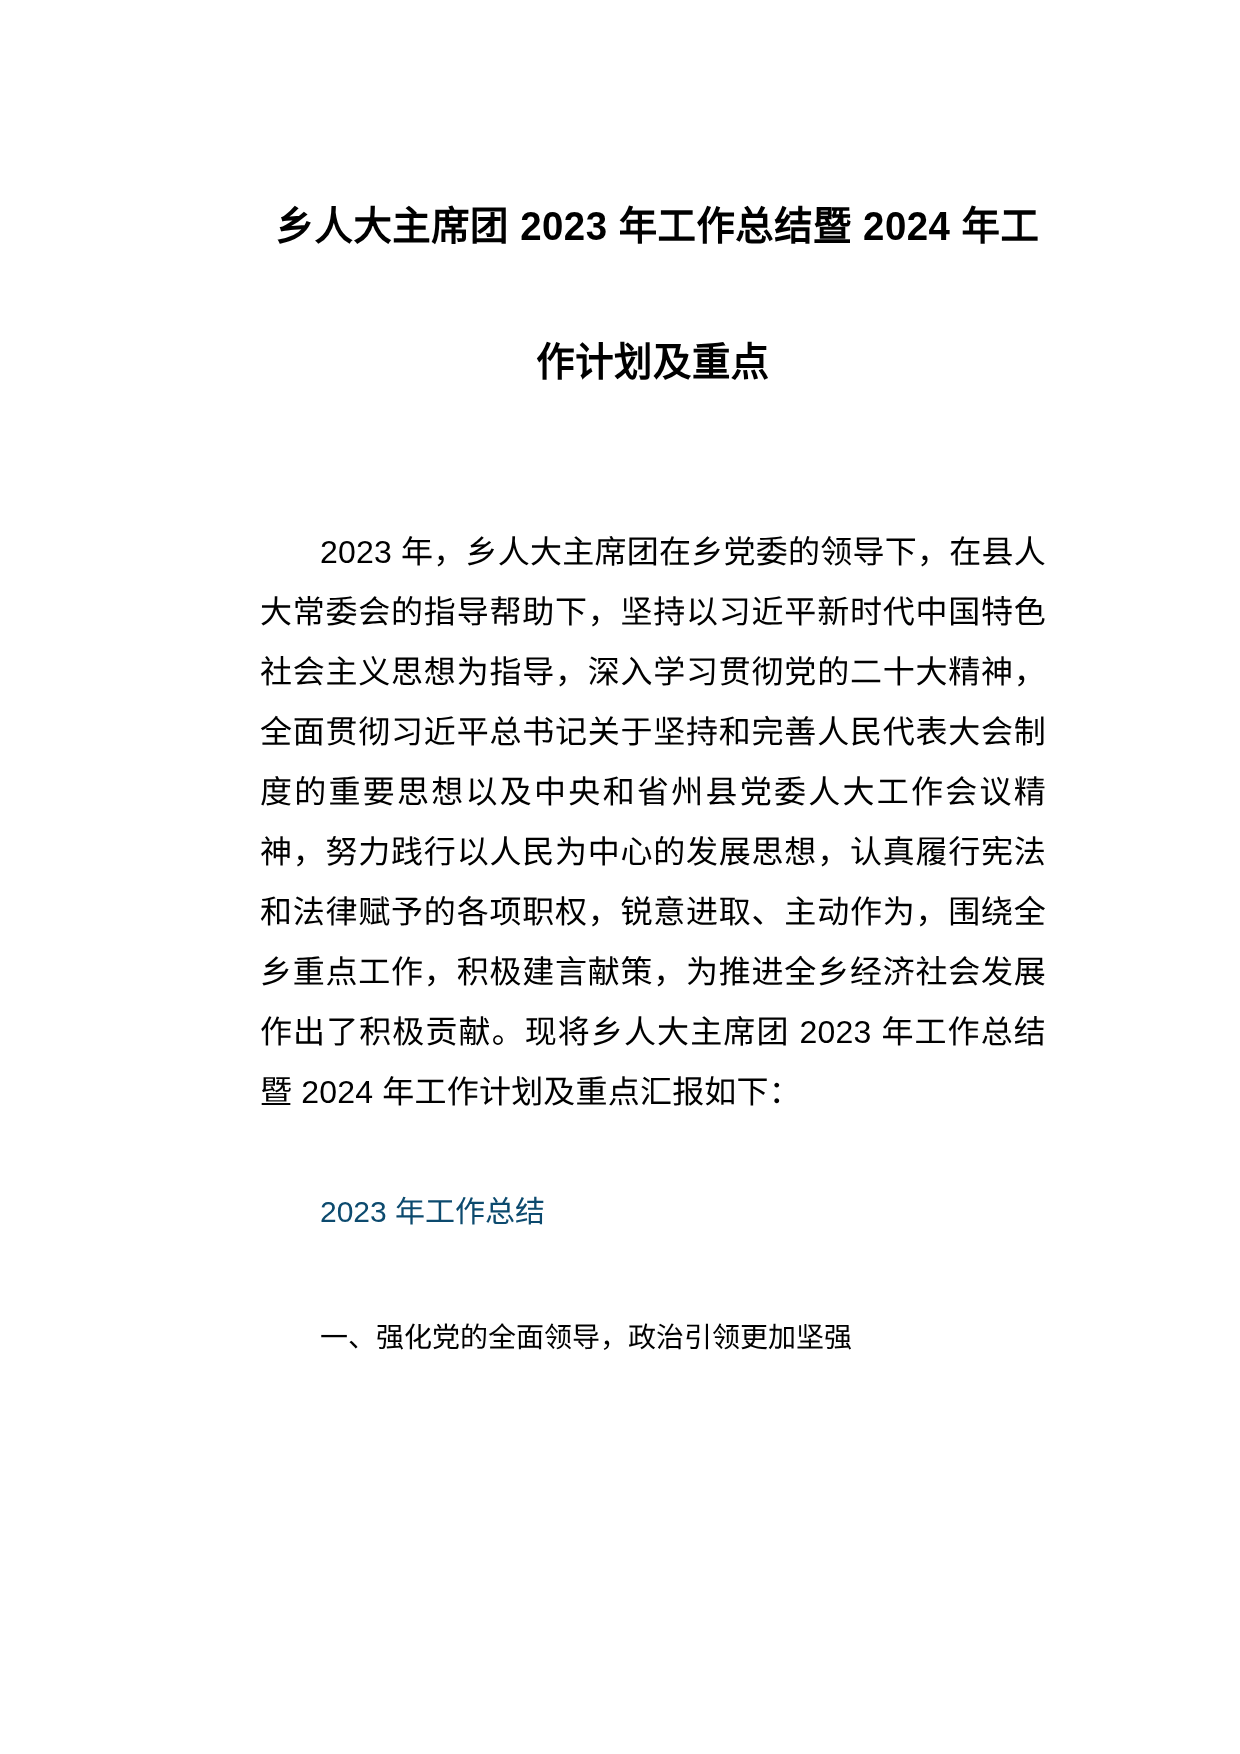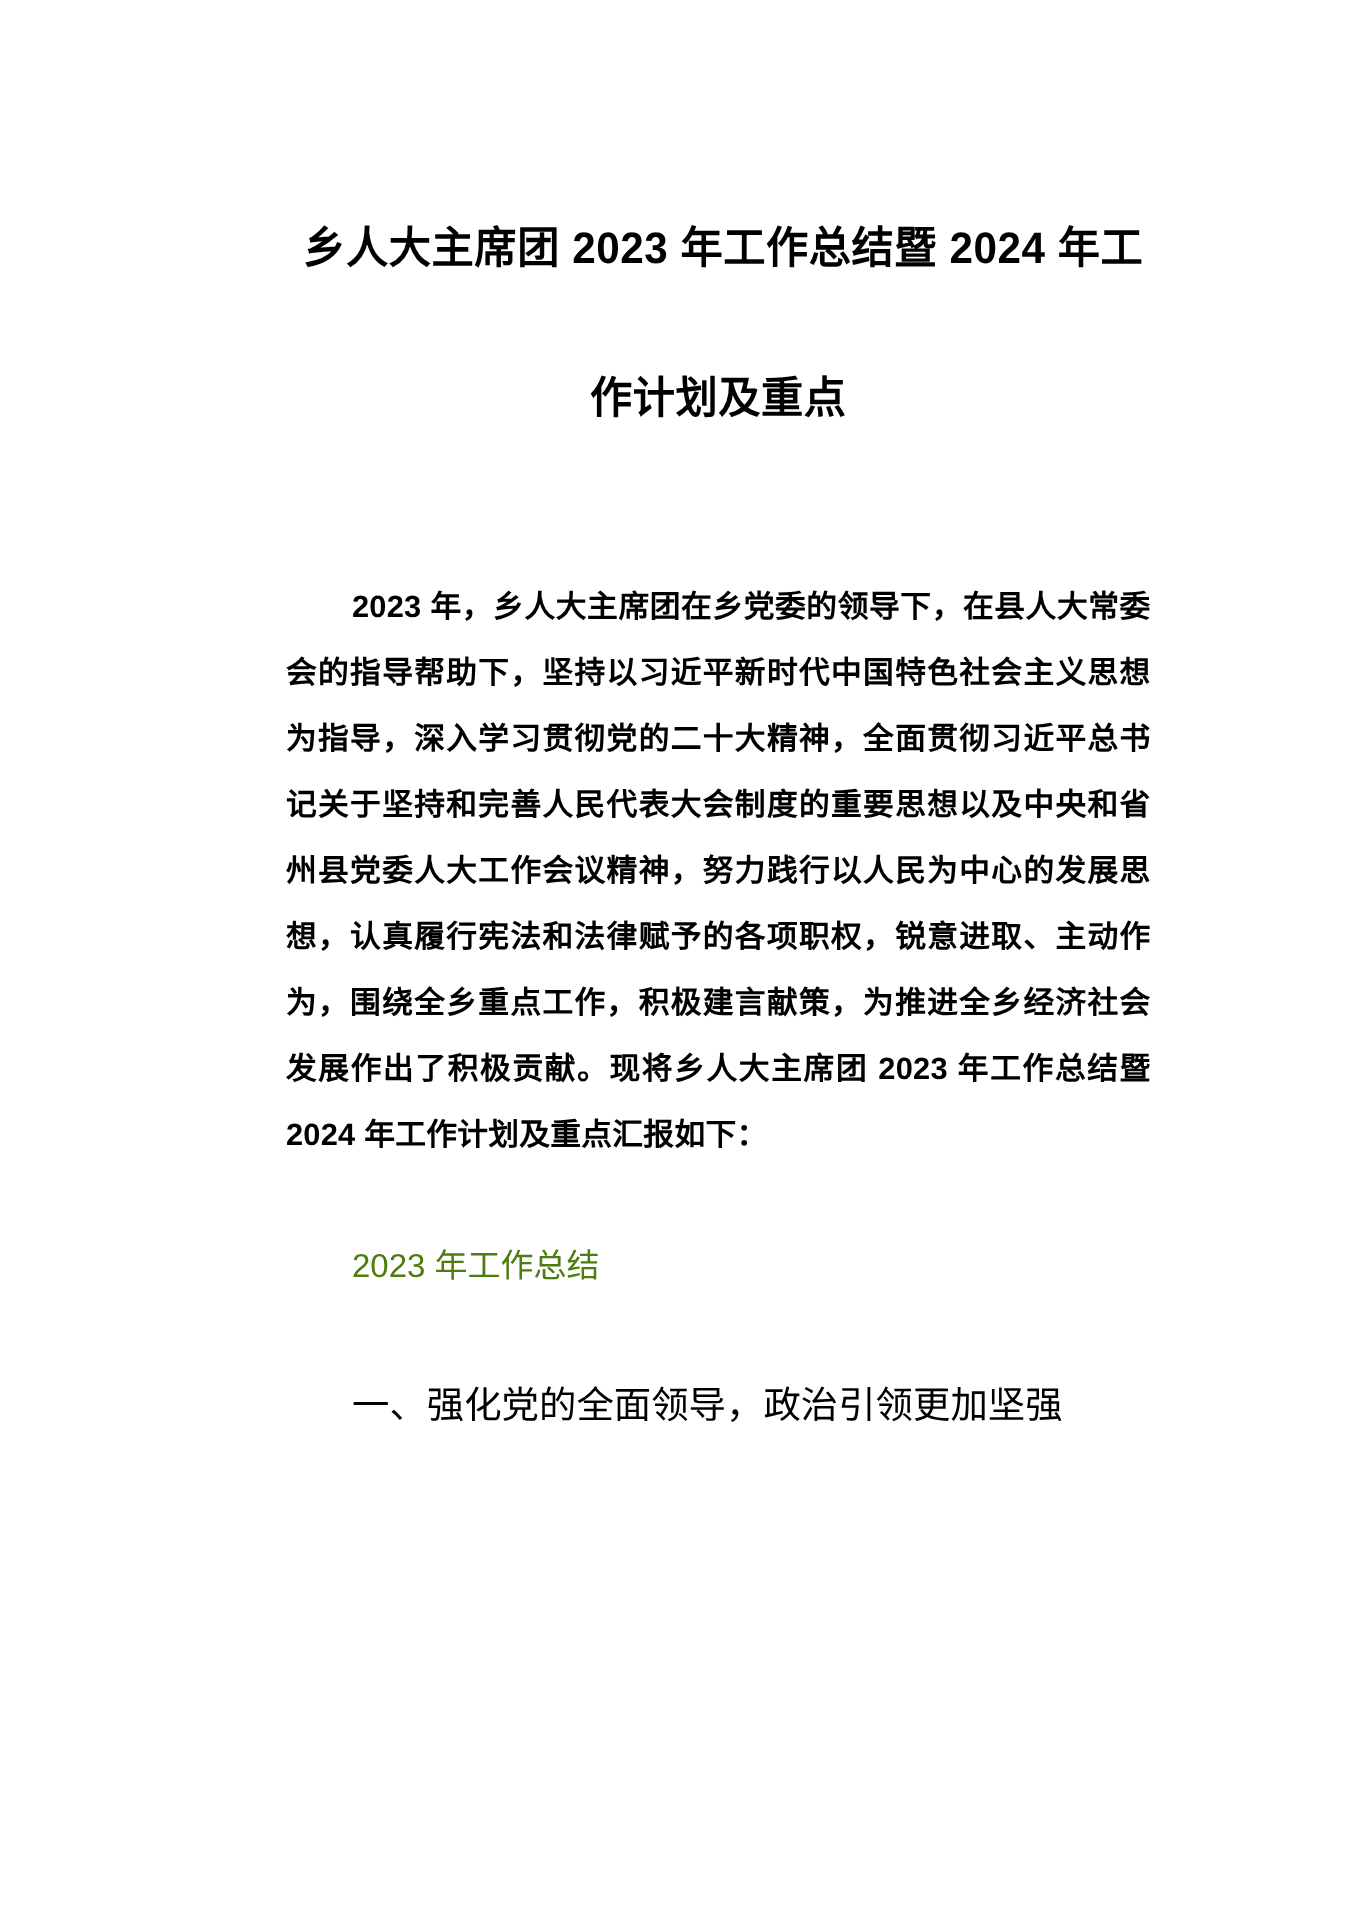--- a/index.html
+++ b/index.html
@@ -51,42 +51,42 @@
   .doc-title .t-line.line2 {
     text-align: center;
   }
 
   
   .body-block {
     margin-top: 92px;
   }
   p.para {
     margin: 0 0 0 0;
-    font-size: 28px;
-    font-weight: 700;
+    font-size: 32px;
+    font-weight: 400;
     line-height: 60px;
     text-align: justify;
     text-justify: inter-ideograph;
     letter-spacing: 0.2px;
     color: #000000;
   }
   p.para.indent {
     text-indent: 60px;
   }
   p.sub-head {
     margin: 60px 0 0 0;
     font-size: 30px;
     font-weight: 400;
     line-height: 60px;
     text-indent: 60px;
-    color: #4d7c0f;
+    color: #0c4a6e;
   }
   p.sec-head {
     margin: 66px 0 0 0;
-    font-size: 34px;
+    font-size: 28px;
     font-weight: 400;
     line-height: 60px;
     text-indent: 60px;
     color: #000000;
   }
 </style>
 </head>
 <body>
 
 <div class="page">

